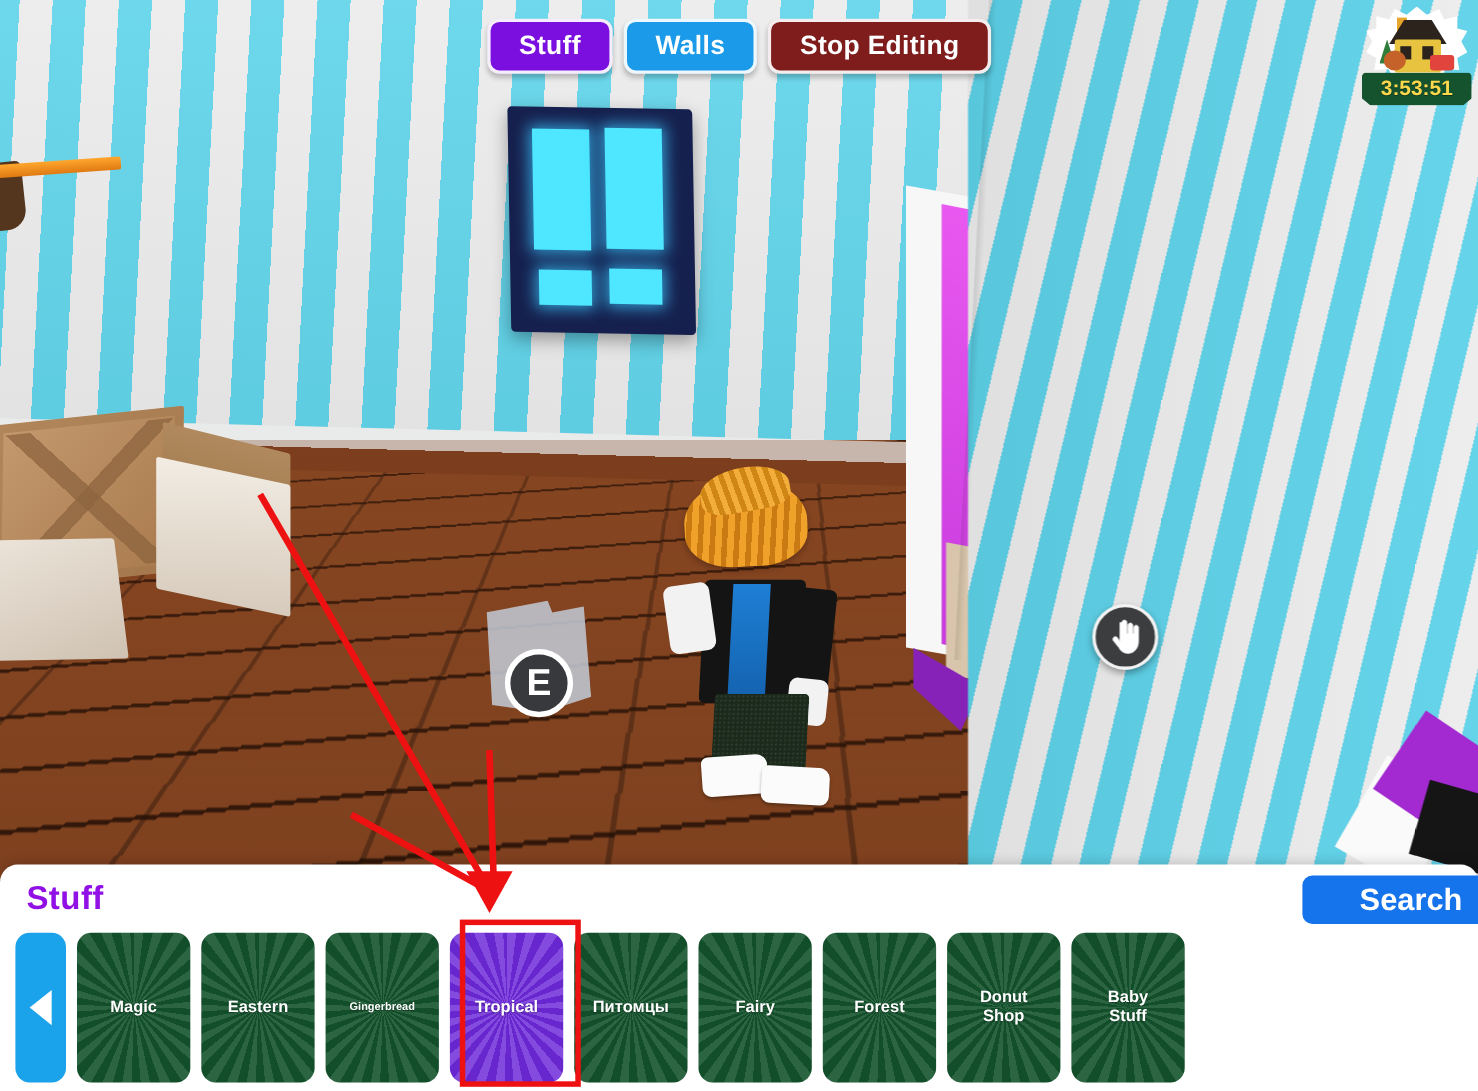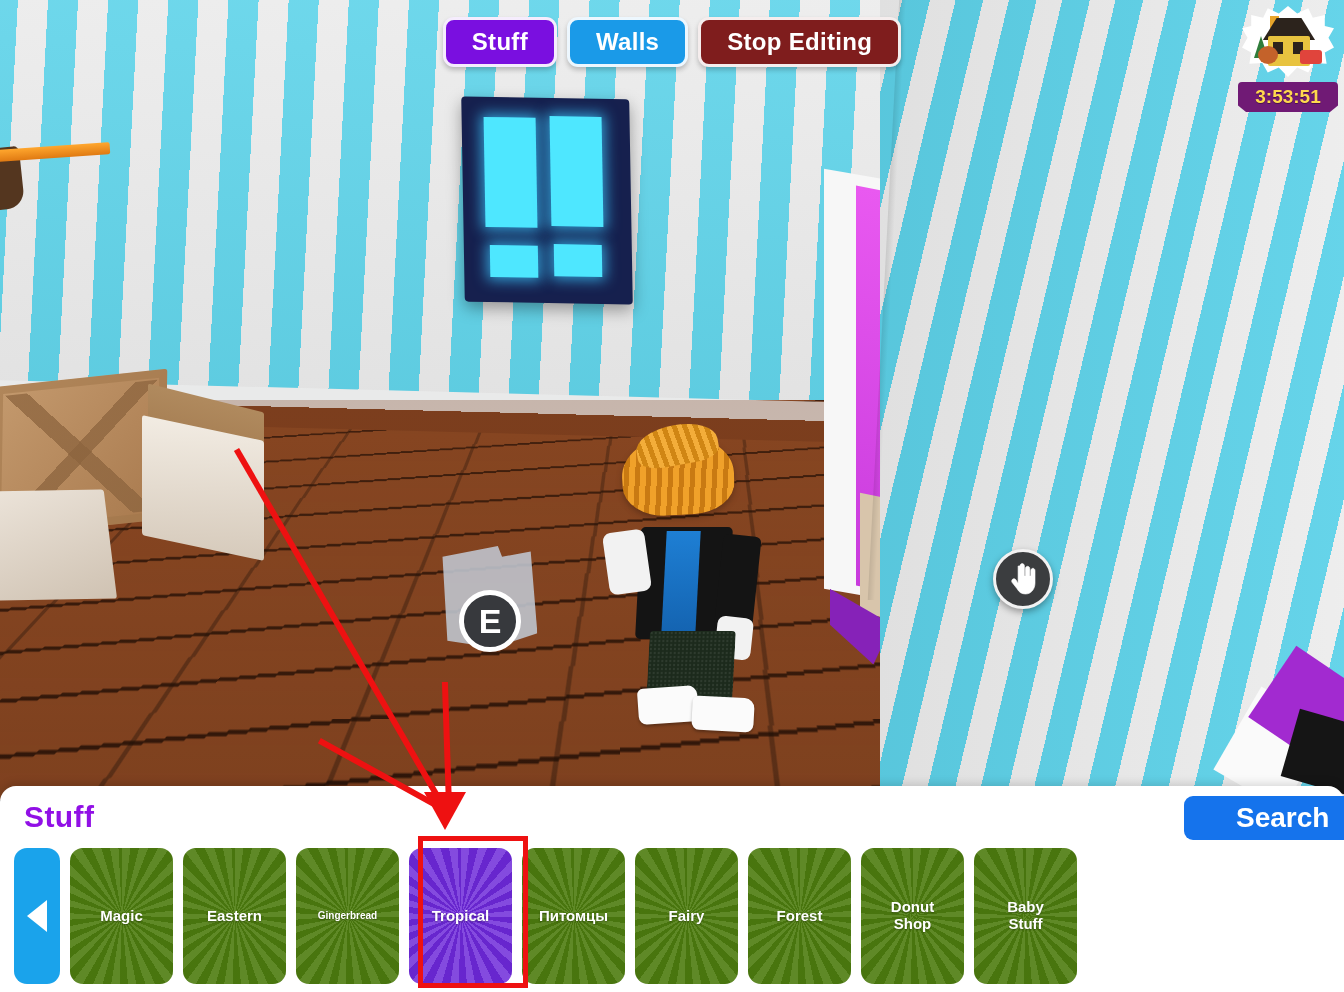--- a/index.html
+++ b/index.html
@@ -280,22 +280,22 @@
   }
   .bh-body{ position:absolute; left:12px; top:18px; width:42px; height:30px; background:#e8c33f; border-radius:2px; }
   .bh-w1{ position:absolute; left:17px; top:24px; width:10px; height:12px; background:#2c231c; }
   .bh-w2{ position:absolute; left:37px; top:24px; width:10px; height:12px; background:#2c231c; }
   .bh-chimney{ position:absolute; left:14px; top:-2px; width:9px; height:12px; background:#e8a52b; }
   .bh-tree{ position:absolute; left:-2px; top:18px; width:14px; height:22px; background:#2f7d3a;
             clip-path:polygon(50% 0,100% 100%,0 100%); }
   .bh-bush{ position:absolute; left:2px; top:28px; width:20px; height:18px; background:#c4622a; border-radius:50%; }
   .bh-bike{ position:absolute; left:44px; top:32px; width:22px; height:14px; background:#e0443c; border-radius:3px; }
   .badge-ribbon{
-    position:absolute; left:0; top:78px; width:100px; height:30px;
-    background:#701a75; border-radius:4px;
+    position:absolute; left:0; top:62px; width:100px; height:30px;
+    background:#14532d; border-radius:4px;
     clip-path:polygon(0 0,100% 0,100% 78%,92% 100%,8% 100%,0 78%);
     display:flex; align-items:center; justify-content:center;
     color:#ffd84d; font-weight:bold; font-size:19px;
     text-shadow:0 1px 0 rgba(0,0,0,.35);
     font-family:"Liberation Sans", sans-serif;
   }
 
   
   .hand-btn{
     position:absolute; left:993px; top:549px; width:60px; height:60px;
@@ -341,21 +341,21 @@
     display:flex; align-items:center; justify-content:center; cursor:pointer;
   }
   .nav-left .tri{
     width:0;height:0;border-top:16px solid transparent;border-bottom:16px solid transparent;
     border-right:20px solid #ffffff;
   }
   .card{
     flex:0 0 103px; width:103px; height:136px; border-radius:13px;
     position:relative; overflow:hidden; cursor:pointer;
     display:flex; align-items:center; justify-content:center;
-    background:#4d7c0f;
+    background:#14532d;
   }
   .card .rays{
     position:absolute; left:50%; top:50%; width:300px; height:300px;
     transform:translate(-50%,-50%);
     background:repeating-conic-gradient(from 0deg,
       rgba(255,255,255,.10) 0deg 7deg,
       rgba(0,0,0,.06) 7deg 14deg);
   }
   .card .lbl{
     position:relative; z-index:2; color:#ffffff; font-weight:bold;

